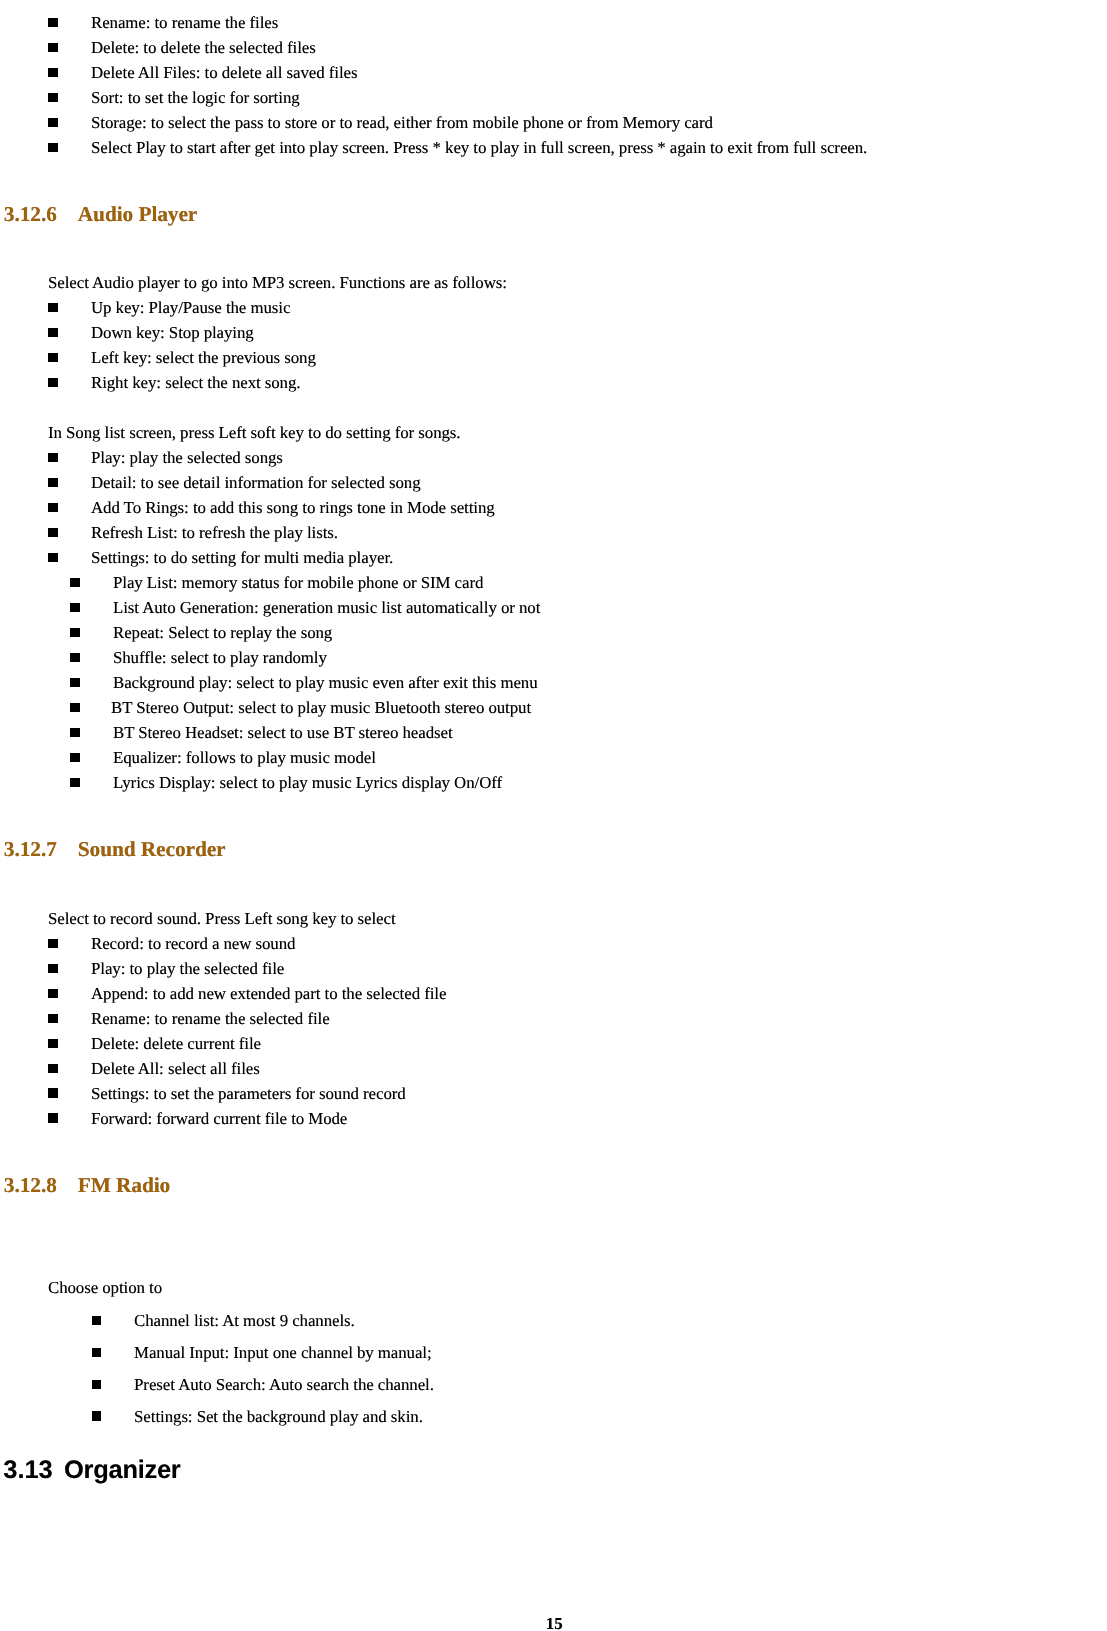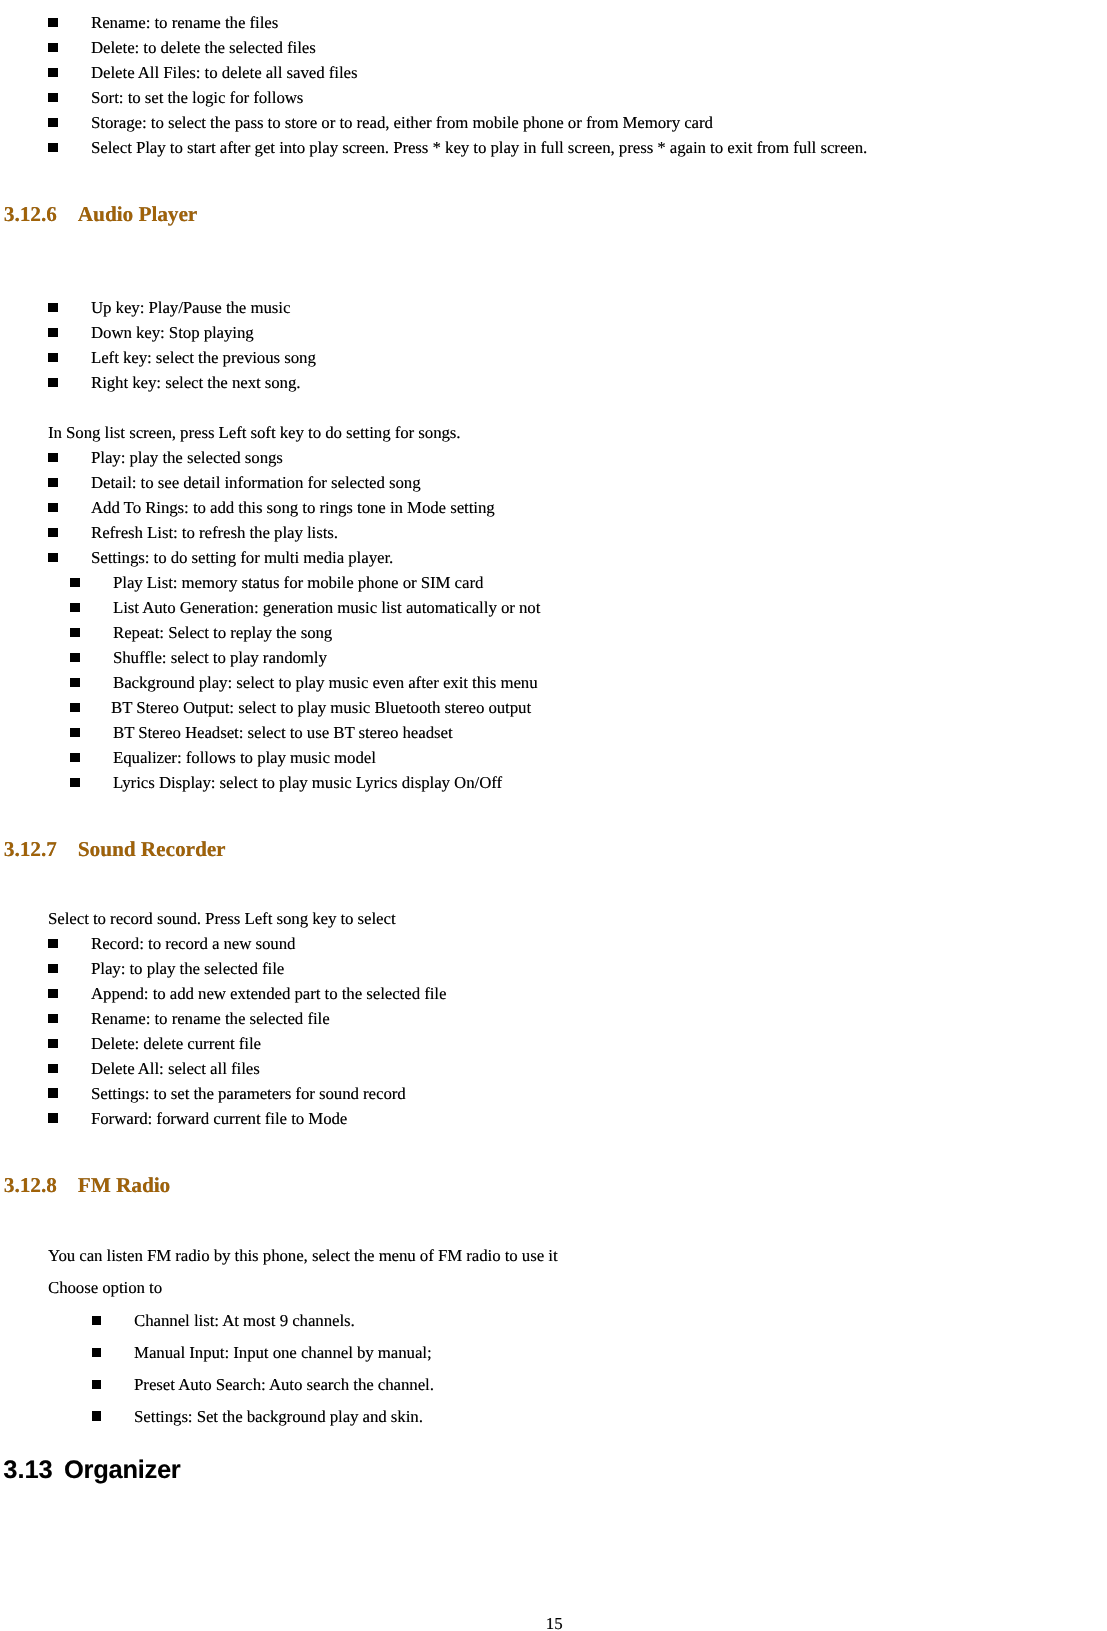--- a/index.html
+++ b/index.html
@@ -16,56 +16,57 @@
   .bullet{position:absolute;display:block;width:9.6px;height:9.4px;background:#000000;}
   .h3{position:absolute;white-space:nowrap;font-weight:bold;font-size:21.2px;line-height:1;
       font-family:"Liberation Serif",serif;color:#a16207;
       text-shadow:0.2px 0 0 rgba(0,0,0,0.45);}
   .h2{position:absolute;white-space:nowrap;font-weight:bold;font-size:25.4px;line-height:1;
       font-family:"Liberation Sans",sans-serif;color:#000000;
       text-shadow:0.2px 0 0 rgba(0,0,0,0.4);}
   .h2.title{letter-spacing:-0.24px;}
   .pageno{position:absolute;white-space:nowrap;font-size:16.7px;line-height:1;
       font-family:"Liberation Serif",serif;color:#000000;
-      text-shadow:0.25px 0 0 rgba(0,0,0,0.55);}
+      text-shadow:0.25px 0 0 rgba(0,0,0,0.55);font-weight:bold;}
 </style>
 </head>
 <body>
 
 <div id="page">
   <div class="list">
     <div class="li">
       <span class="bullet" style="left:48.40px;top:17.85px"></span>
       <span class="line" style="left:91.00px;top:15.00px">Rename: to rename the files</span>
     </div>
     <div class="li">
       <span class="bullet" style="left:48.40px;top:42.80px"></span>
       <span class="line" style="left:91.00px;top:39.95px">Delete: to delete the selected files</span>
     </div>
     <div class="li">
       <span class="bullet" style="left:48.40px;top:67.75px"></span>
       <span class="line" style="left:91.00px;top:64.90px">Delete All Files: to delete all saved files</span>
     </div>
     <div class="li">
       <span class="bullet" style="left:48.40px;top:92.70px"></span>
-      <span class="line" style="left:91.00px;top:89.85px">Sort: to set the logic for follows</span>
+      <span class="line" style="left:91.00px;top:89.85px">Sort: to set the logic for sorting</span>
     </div>
     <div class="li">
       <span class="bullet" style="left:48.40px;top:117.65px"></span>
       <span class="line" style="left:91.00px;top:114.80px">Storage: to select the pass to store or to read, either from mobile phone or from Memory card</span>
     </div>
     <div class="li">
       <span class="bullet" style="left:48.40px;top:142.60px"></span>
       <span class="line" style="left:91.00px;top:139.75px">Select Play to start after get into play screen. Press * key to play in full screen, press * again to exit from full screen.</span>
     </div>
   </div>
   <h3 class="h3blk">
     <span class="h3" style="left:3.8px;top:204.10px">3.12.6</span>
     <span class="h3" style="left:77.8px;top:204.10px">Audio Player</span>
   </h3>
+  <p class="line para" style="left:48px;top:275.01px">Select Audio player to go into MP3 screen. Functions are as follows:</p>
   <div class="list">
     <div class="li">
       <span class="bullet" style="left:48.40px;top:302.85px"></span>
       <span class="line" style="left:91.00px;top:300.00px">Up key: Play/Pause the music</span>
     </div>
     <div class="li">
       <span class="bullet" style="left:48.40px;top:327.80px"></span>
       <span class="line" style="left:91.00px;top:324.95px">Down key: Stop playing</span>
     </div>
     <div class="li">
@@ -174,21 +175,20 @@
     </div>
     <div class="li">
       <span class="bullet" style="left:48.40px;top:1113.40px"></span>
       <span class="line" style="left:91.00px;top:1110.55px">Forward: forward current file to Mode</span>
     </div>
   </div>
   <h3 class="h3blk">
     <span class="h3" style="left:3.8px;top:1174.80px">3.12.8</span>
     <span class="h3" style="left:77.8px;top:1174.80px">FM Radio</span>
   </h3>
-  <p class="line para" style="left:48px;top:1248.11px">You can listen FM radio by this phone, select the menu of FM radio to use it</p>
   <p class="line para" style="left:48px;top:1279.81px">Choose option to</p>
   <div class="list">
     <div class="li">
       <span class="bullet" style="left:91.80px;top:1315.85px"></span>
       <span class="line" style="left:134.10px;top:1313.00px">Channel list: At most 9 channels.</span>
     </div>
     <div class="li">
       <span class="bullet" style="left:91.80px;top:1347.70px"></span>
       <span class="line" style="left:134.10px;top:1344.85px">Manual Input: Input one channel by manual;</span>
     </div>

